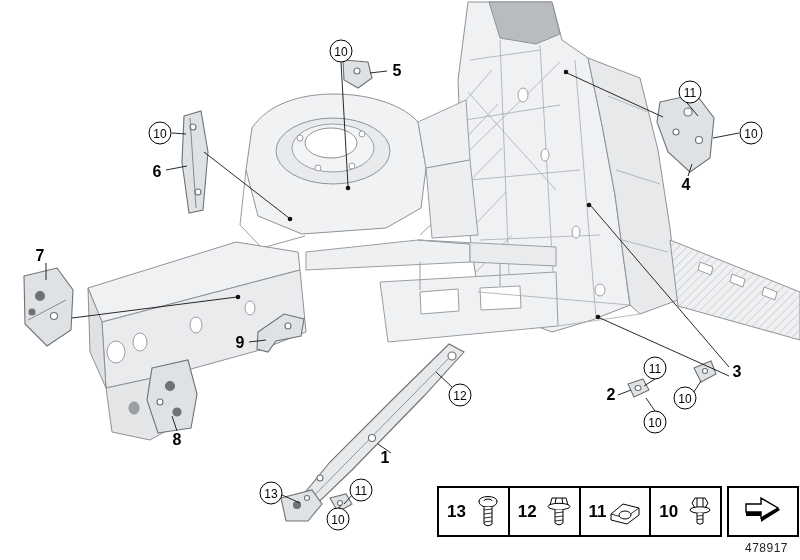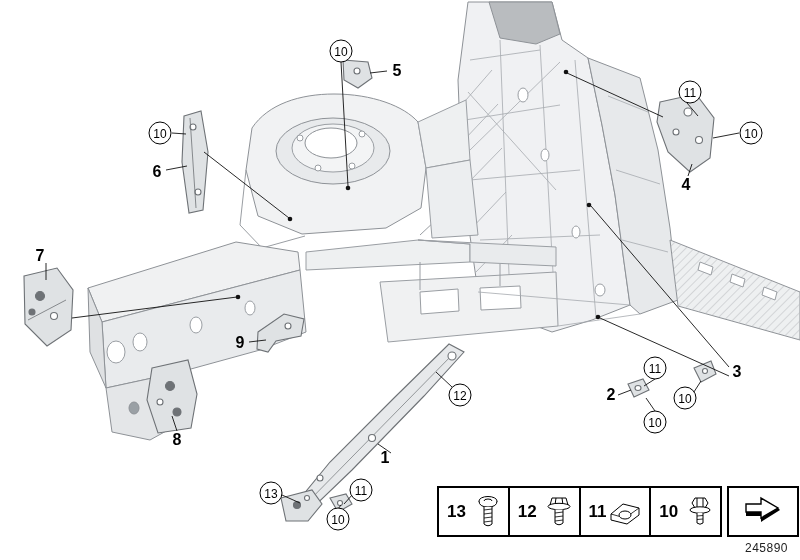--- a/index.html
+++ b/index.html
@@ -308,15 +308,15 @@
 
   <div class="arrow-box">
     <span>
       <svg width="44" height="34" viewBox="0 0 44 34">
         <path d="M5,11 L20,11 L20,5 L37,15 L20,25 L20,19 L5,19 Z" fill="#fff" stroke="#000" stroke-width="1.4"></path>
         <path d="M5,19 L20,19 L20,25 L37,15 L39,17 L20,29 L20,23 L5,23 Z" fill="#000"></path>
       </svg>
     </span>
   </div>
 
-  <div class="part-number">245890</div>
+  <div class="part-number">478917</div>
 
 </div>
 
 </body></html>

